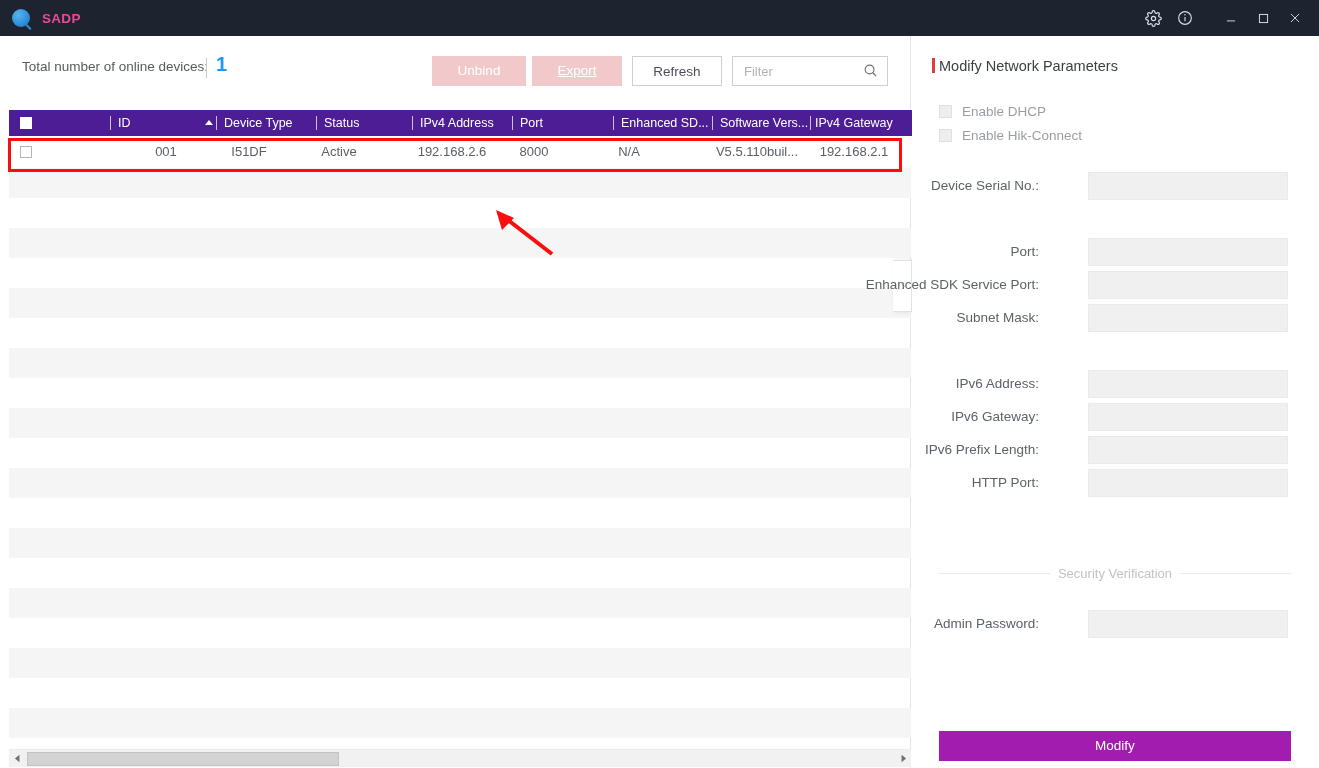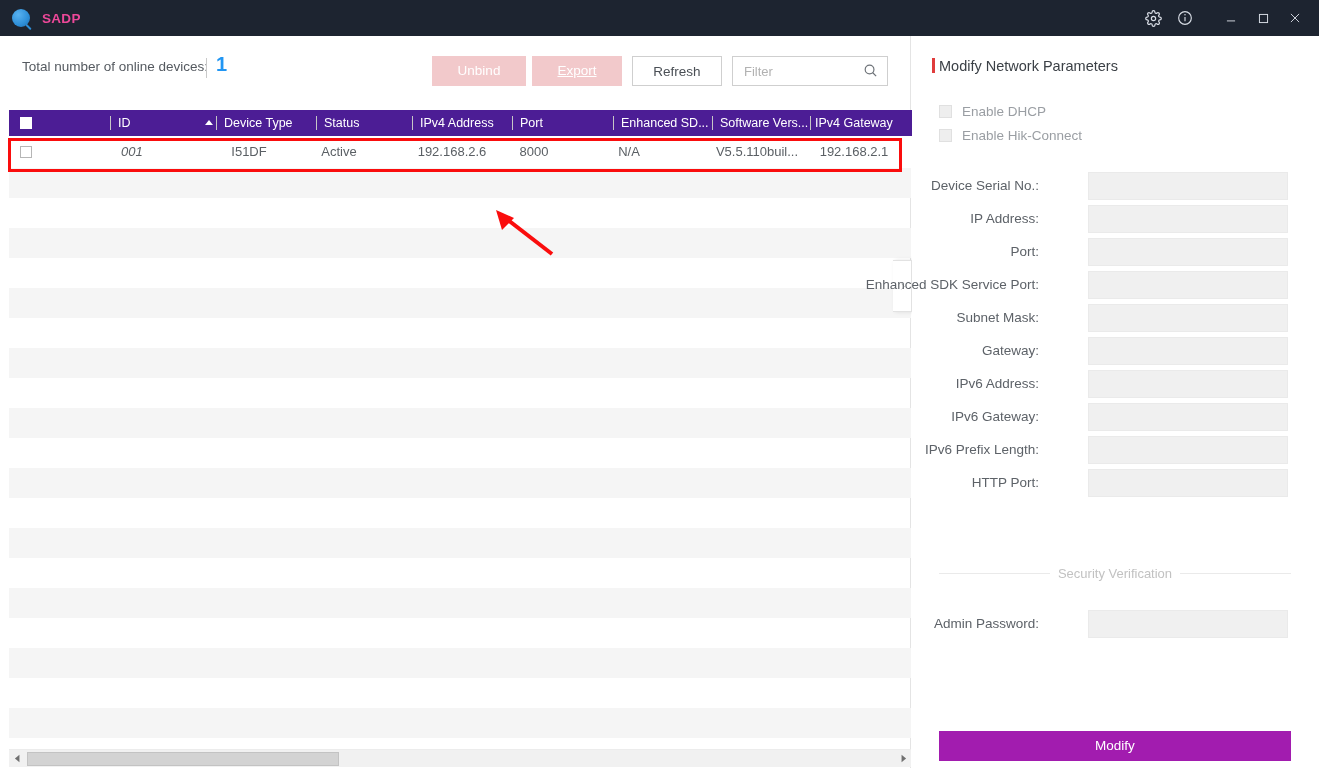--- a/index.html
+++ b/index.html
@@ -359,21 +359,21 @@
       <div class="th-sep" style="left:703px;"></div>
       <div class="th" style="left:711px;">Software Vers...</div>
       <div class="th-sep" style="left:801px;"></div>
       <div class="th" style="left:806px;">IPv4 Gateway</div>
     </div>
 
     <div class="rows">
 
       <div class="datarow">
         <div class="row-check"></div>
-        <div class="cell" style="left:112px;width:70px;font-style:italic;">001</div>
+        <div class="cell" style="left:122px;width:70px;text-align:center;">001</div>
         <div class="cell" style="left:205px;width:70px;text-align:center;">I51DF</div>
         <div class="cell" style="left:300px;width:60px;text-align:center;">Active</div>
         <div class="cell" style="left:398px;width:90px;text-align:center;">192.168.2.6</div>
         <div class="cell" style="left:495px;width:60px;text-align:center;">8000</div>
         <div class="cell" style="left:590px;width:60px;text-align:center;">N/A</div>
         <div class="cell" style="left:700px;width:96px;text-align:center;">V5.5.110buil...</div>
         <div class="cell" style="left:800px;width:90px;text-align:center;">192.168.2.1</div>
       </div>
 
       <div class="stripe" style="top:32px;"></div>
@@ -425,38 +425,30 @@
     </div>
     <div class="chk-row" style="top:91px;">
       <span class="chk-box"></span>
       <span class="chk-label">Enable Hik-Connect</span>
     </div>
 
     <div class="field" style="top:136px;">
       <div class="field-label">Device Serial No.:</div>
       <div class="field-input"></div>
     </div>
-    <div class="field" style="top:169px;">
-      <div class="field-label">IP Address:</div>
-      <div class="field-input"></div>
-    </div>
     <div class="field" style="top:202px;">
       <div class="field-label">Port:</div>
       <div class="field-input"></div>
     </div>
     <div class="field" style="top:235px;">
       <div class="field-label">Enhanced SDK Service Port:</div>
       <div class="field-input"></div>
     </div>
     <div class="field" style="top:268px;">
       <div class="field-label">Subnet Mask:</div>
-      <div class="field-input"></div>
-    </div>
-    <div class="field" style="top:301px;">
-      <div class="field-label">Gateway:</div>
       <div class="field-input"></div>
     </div>
     <div class="field" style="top:334px;">
       <div class="field-label">IPv6 Address:</div>
       <div class="field-input"></div>
     </div>
     <div class="field" style="top:367px;">
       <div class="field-label">IPv6 Gateway:</div>
       <div class="field-input"></div>
     </div>

